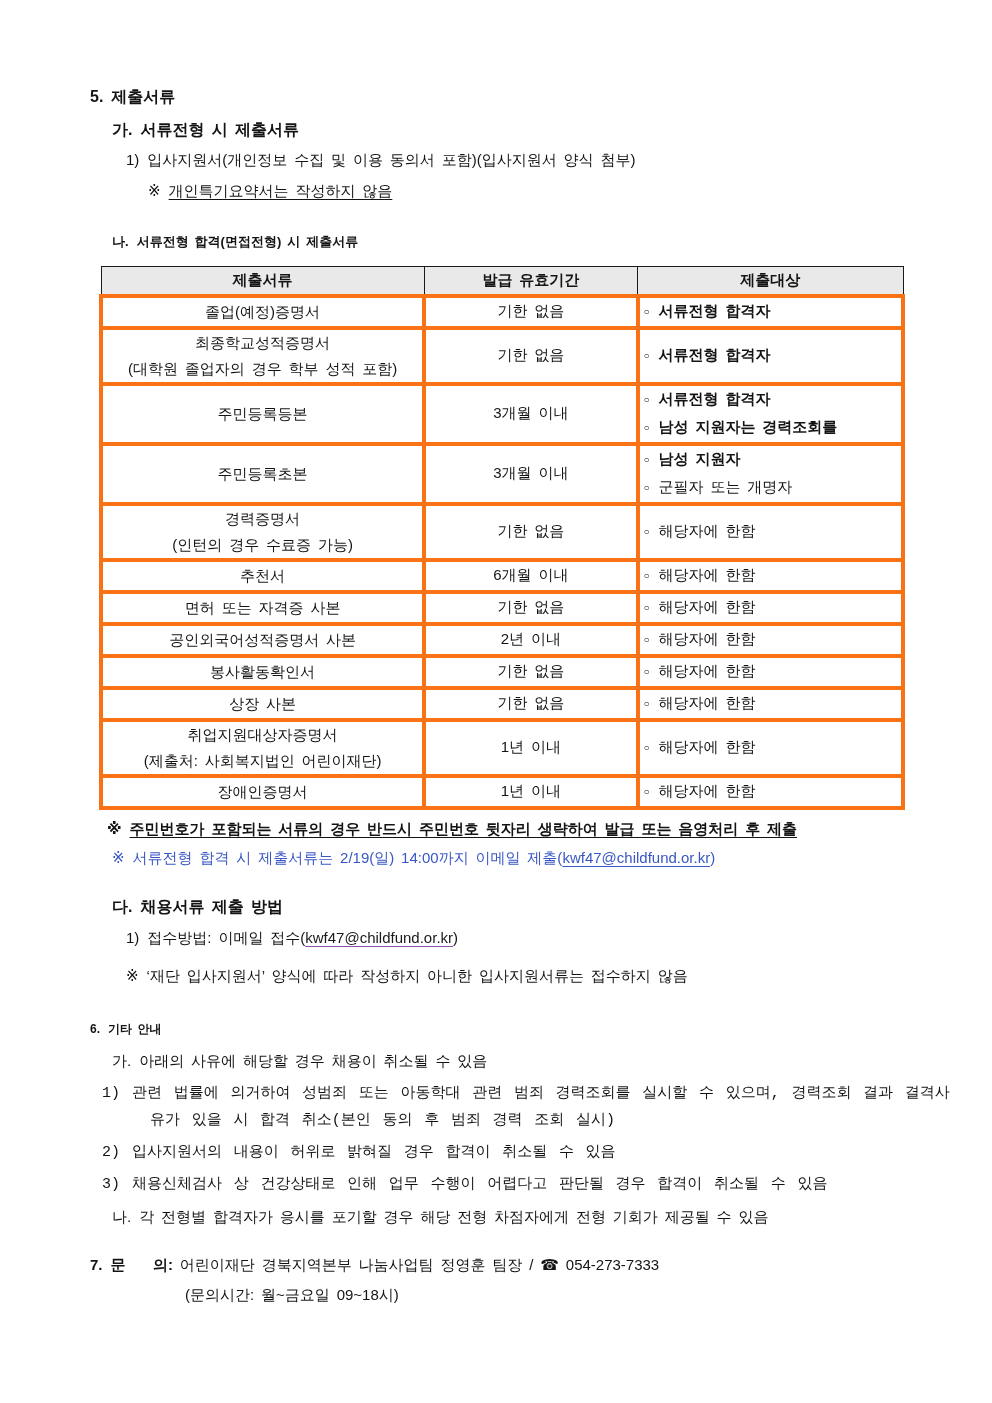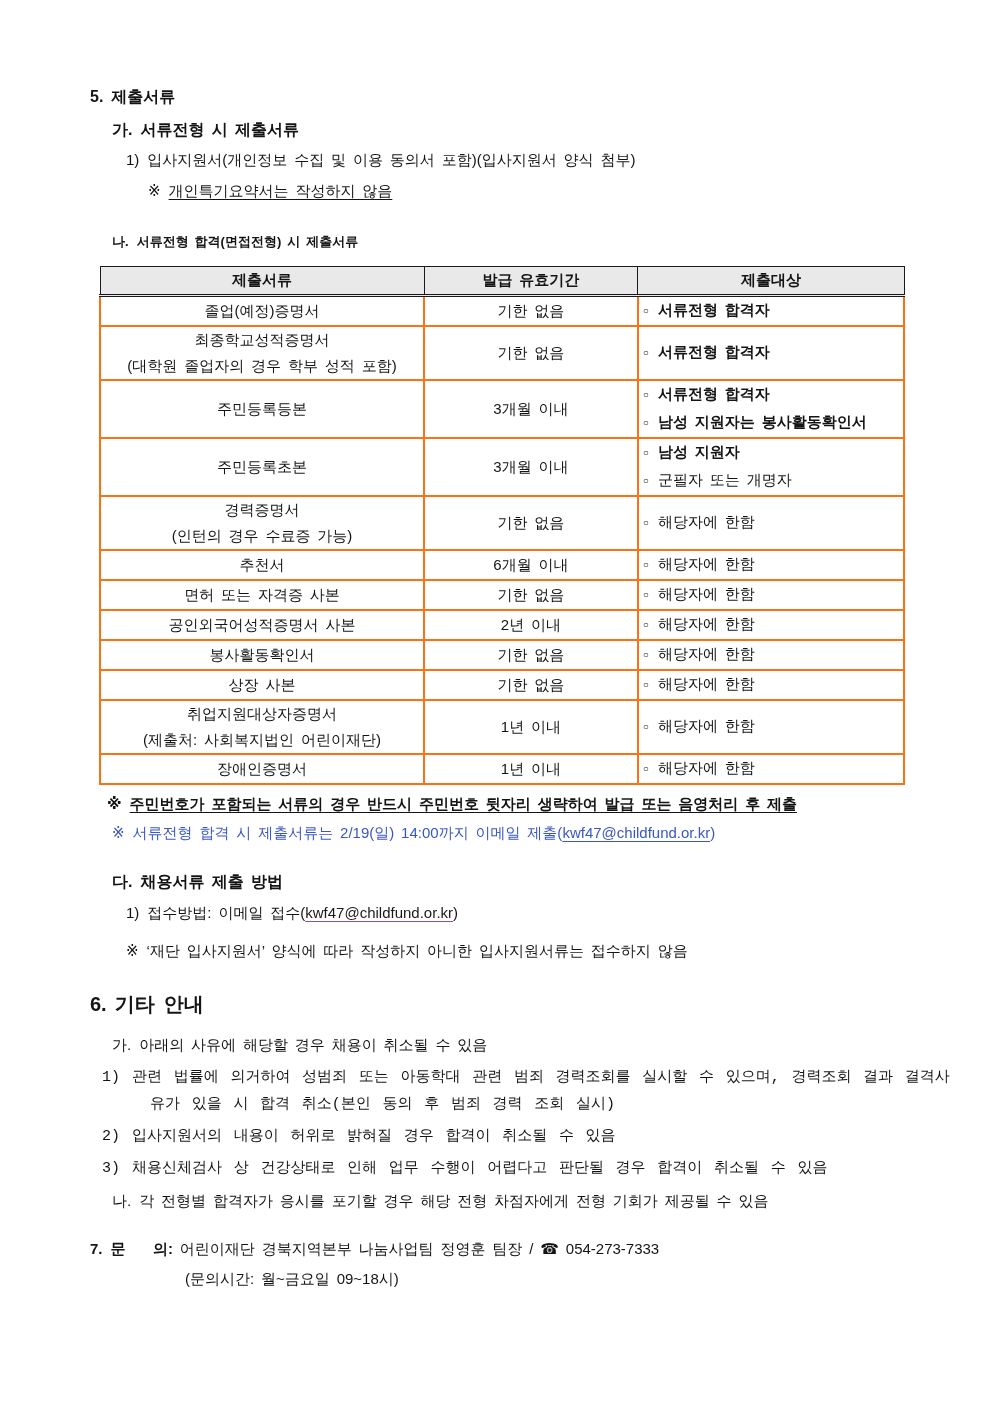--- a/index.html
+++ b/index.html
@@ -38,21 +38,21 @@
   table.doc-table col.c1 { width:40.3%; }
   table.doc-table col.c2 { width:26.6%; }
   table.doc-table col.c3 { width:33.1%; }
   table.doc-table th {
     background:#e9e9e9; border:1px solid #1a1a1a;
     border-bottom:3px double #1a1a1a;
     font-weight:bold; height:29px; text-align:center;
     word-spacing:0.18em;
   }
   table.doc-table td {
-    border:2px solid #f97316; vertical-align:middle;
+    border:4px solid #f97316; vertical-align:middle;
     padding:0 4px; word-spacing:0.18em;
   }
   td.c1, td.c2 { text-align:center; }
   td.c1 .cl, td.c3 .tl { line-height:26px; }
   tr.single td { height:26px; }
   tr.double td { height:53px; }
   td.c3 { text-align:left; padding-left:9px; }
   .blt {
     display:inline-block; font-size:10px; margin-right:9px;
     position:relative; top:-1px;
@@ -61,21 +61,21 @@
   .tnote1 { margin-left:107px; margin-top:8px; margin-bottom:7px; font-weight:bold; }
   .tnote2 { margin-left:112px; margin-bottom:27px; color:#3a57c4; }
   .tnote2 a { color:#3a57c4; }
 
   .secda-title { margin-bottom:9px; font-size:16px; }
   .secda-item  { margin-bottom:9px; }
   .secda-note  { margin-bottom:31px;margin-top:16px; }
   a.email { color:#1a1a1a; text-decoration:underline; text-decoration-color:#8d4fa3; text-underline-offset:3px; }
   a.email-blue { color:#3a57c4; text-decoration:underline; text-underline-offset:3px; }
 
-  .sec6-title { margin-bottom:16px; font-size:20px; }
+  .sec6-title { margin-bottom:7px; font-size:12px; }
   .sec6-line  { margin-bottom:6px; line-height:27px; }
   .sec6-item  { margin-left:126px; padding-left:24px; text-indent:-24px; max-width:830px; margin-bottom:5px; white-space:normal;font-family:Liberation Mono, monospace; }
   .sec6-item .num { margin-right:6px; }
   .sec6-b { margin-bottom:24px; }
 
   .sec7 { margin-top:18px; }
   .sec7-label { white-space:pre; font-weight:bold; }
   .sec7-hours { margin-left:185px; margin-top:8px; }
 </style>
 </head>
@@ -130,21 +130,21 @@
             <div class="tl b"><span class="blt">○</span><span>서류전형 합격자</span></div>
           </td>
     </tr>
     <tr class="double">
       <td class="c1">
             <div class="cl">주민등록등본</div>
           </td>
       <td class="c2">3개월 이내</td>
       <td class="c3">
         <div class="tl b"><span class="blt">○</span><span>서류전형 합격자</span></div>
-        <div class="tl b"><span class="blt">○</span><span>남성 지원자는 봉사활동확인서</span></div>
+        <div class="tl b"><span class="blt">○</span><span>남성 지원자는 경력조회를</span></div>
       </td>
     </tr>
     <tr class="double">
       <td class="c1">
             <div class="cl">주민등록초본</div>
           </td>
       <td class="c2">3개월 이내</td>
       <td class="c3">
         <div class="tl b"><span class="blt">○</span><span>남성 지원자</span></div>
         <div class="tl"><span class="blt">○</span><span>군필자 또는 개명자</span></div>

